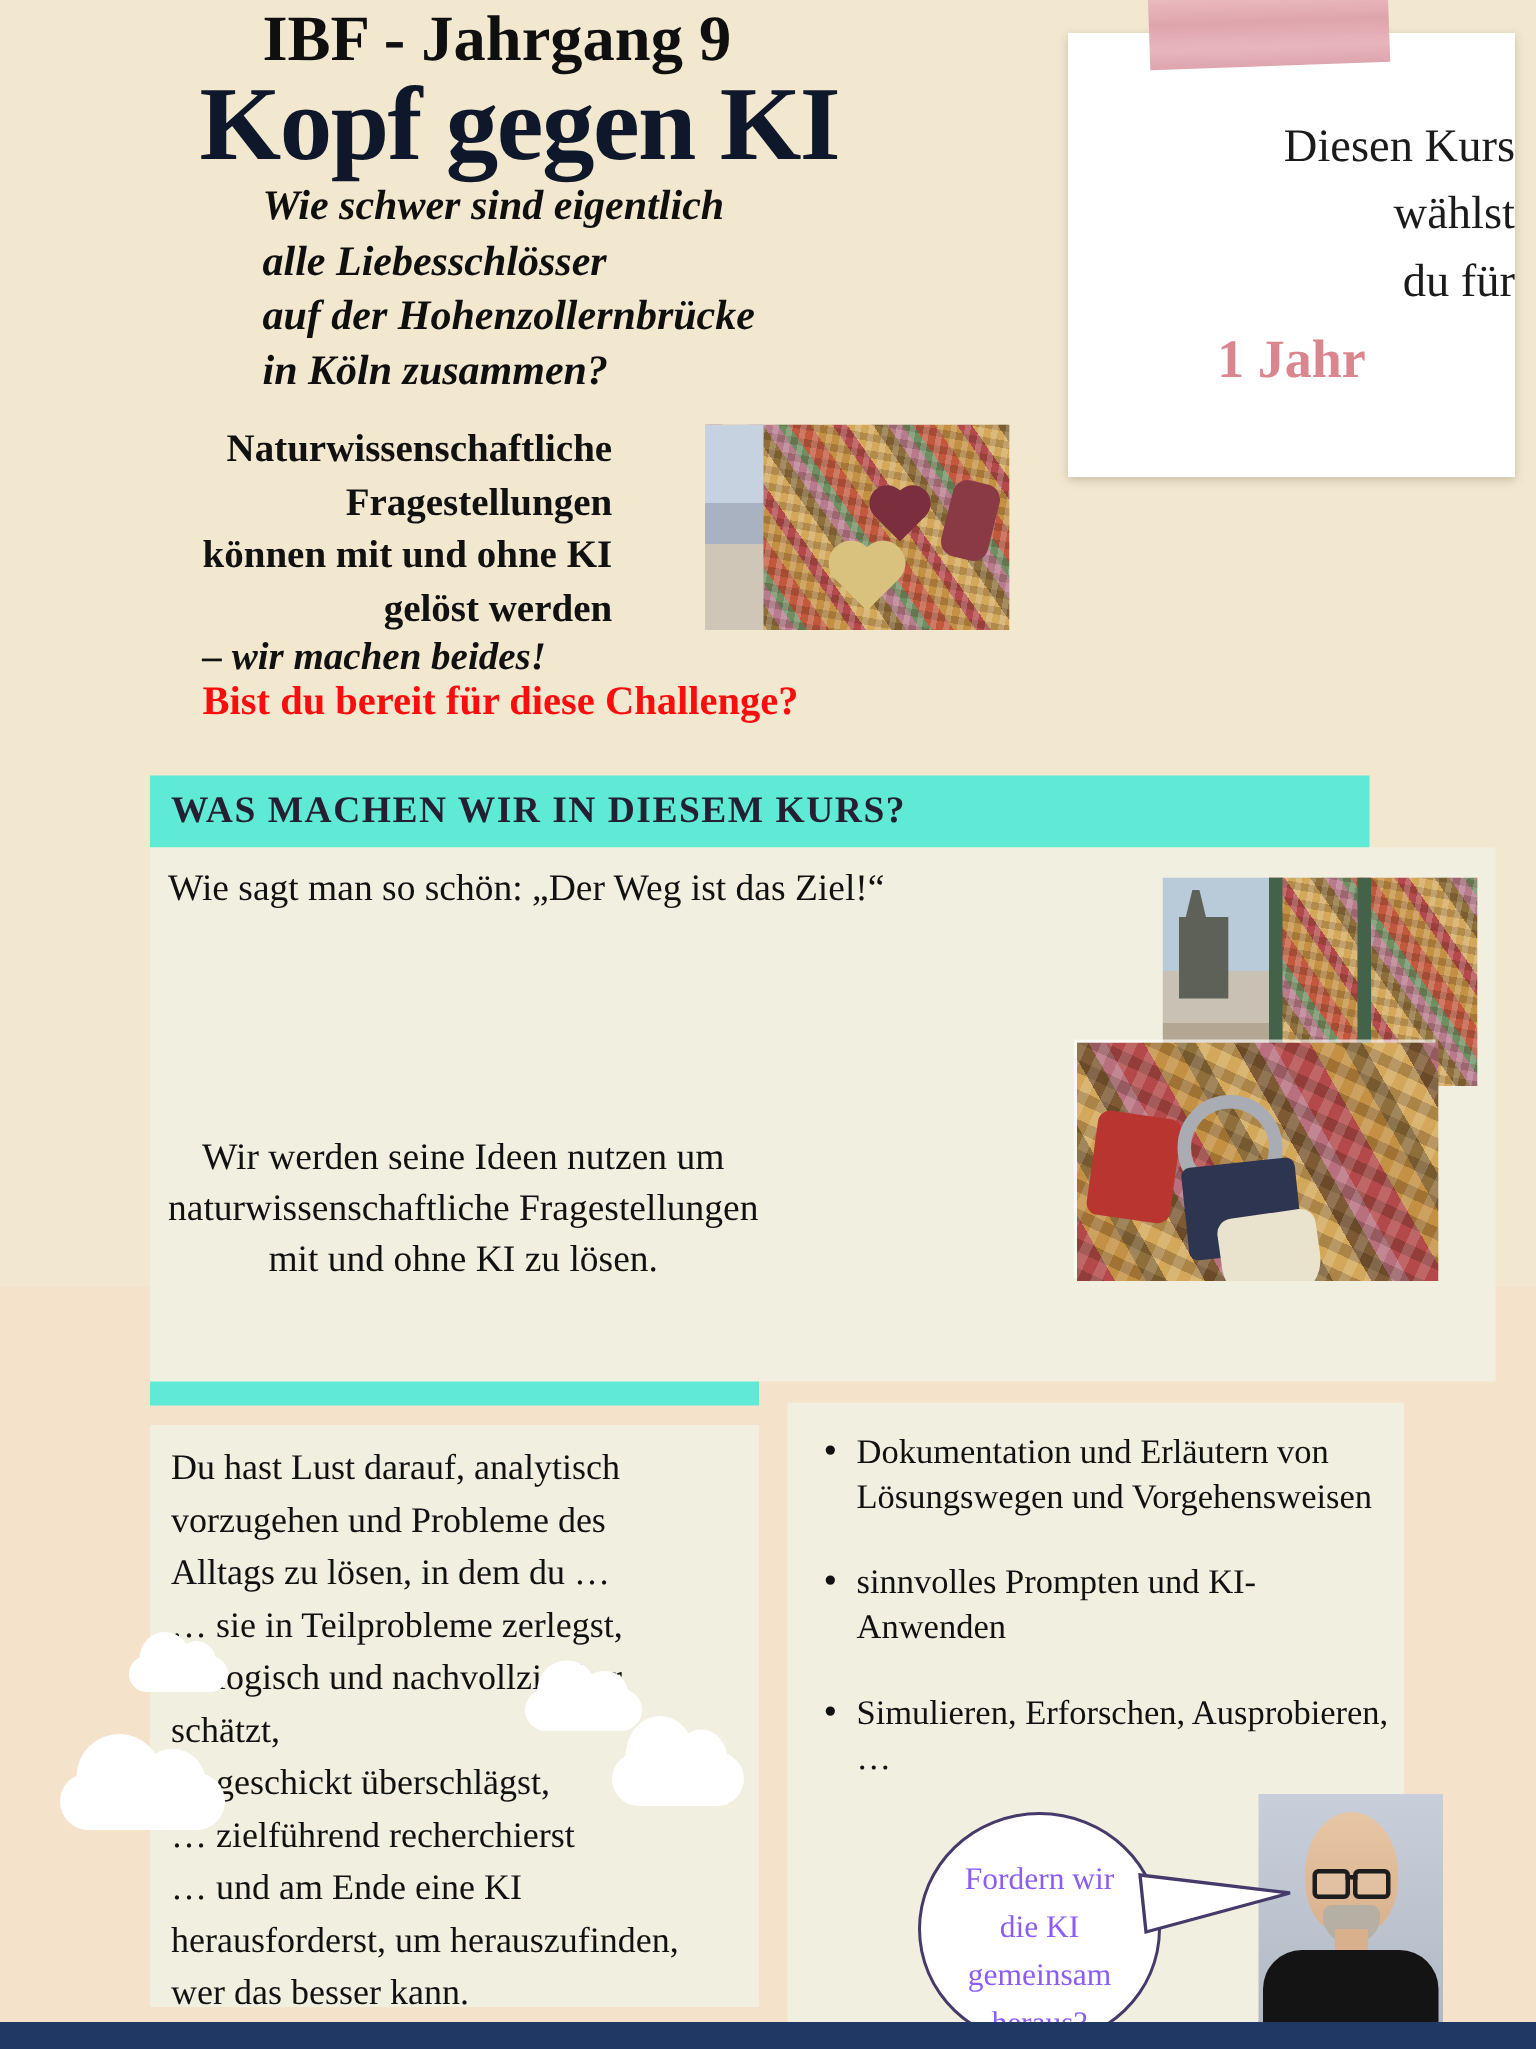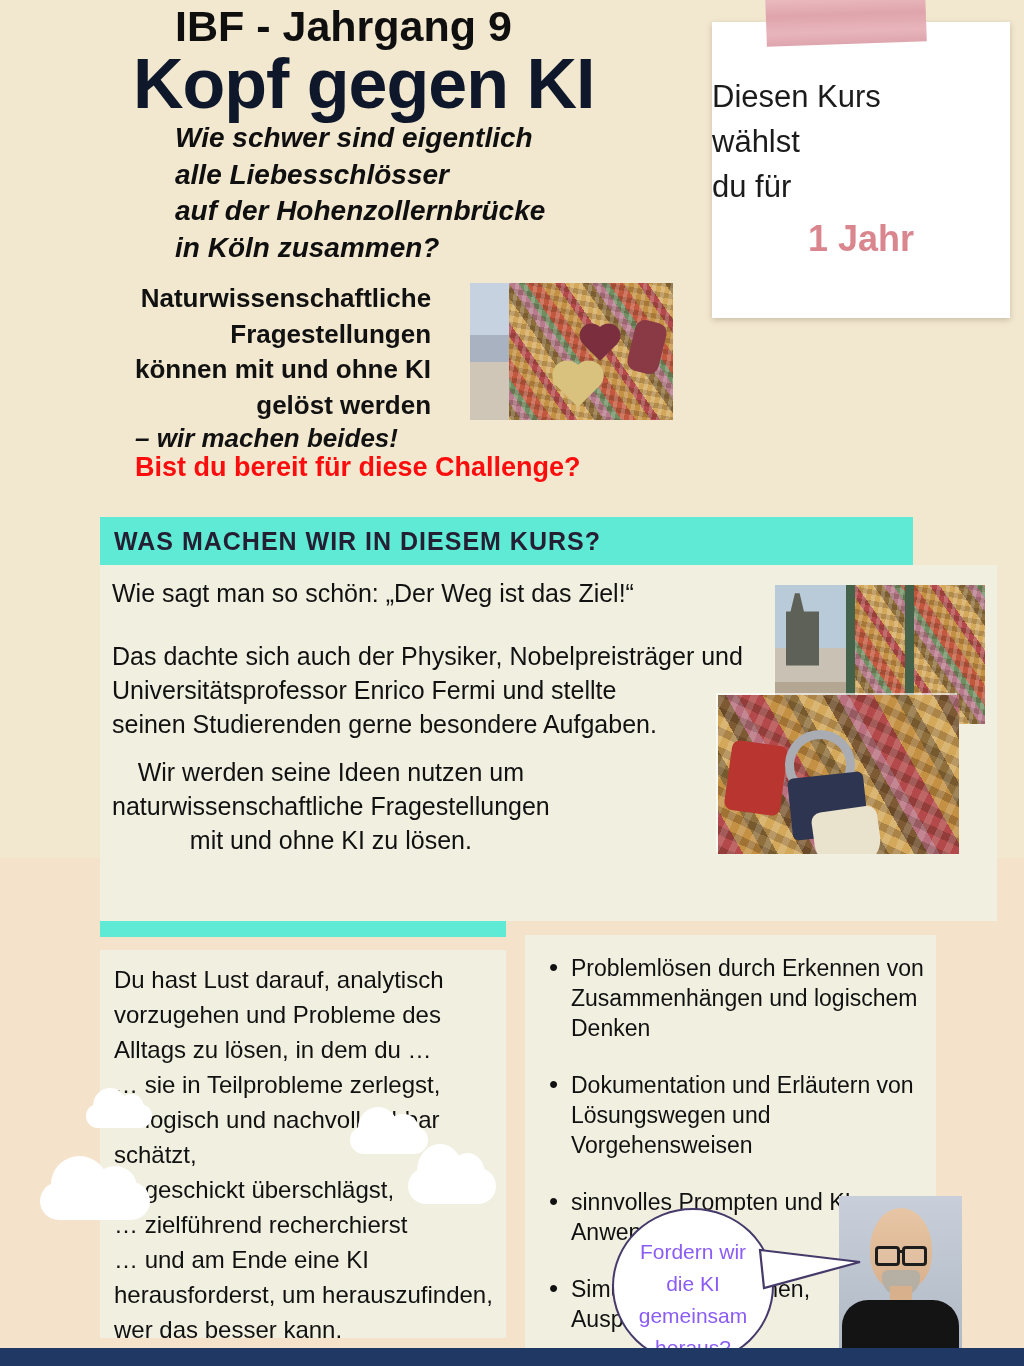--- a/index.html
+++ b/index.html
@@ -1,33 +1,33 @@
 <!DOCTYPE html>
 <html><head>
 <meta charset="utf-8">
 <style>
   html,body{margin:0;padding:0;background:#e8e0d0;}
   #poster{
     position:relative;width:1024px;height:1366px;margin:0 auto;
     background:#f2e8d0;overflow:hidden;
-    font-family:Liberation Sans, sans-serif;color:#111;
+    font-family:Liberation Serif, serif;color:#111;
   }
   #bg-bottom{position:absolute;left:0;top:858px;width:1024px;height:508px;background:#f5e2ca;}
   .abs{position:absolute;}
   .pre{white-space:pre-line;}
 
   
   #kicker{left:175px;top:2px;font-size:43px;font-weight:bold;color:#0f0f0f;letter-spacing:0;}
   #title{left:133px;top:44px;font-size:70px;font-weight:bold;color:#0f172a;letter-spacing:-1px;}
   #question{left:135px;top:120px;font-size:28px;font-weight:bold;font-style:italic;line-height:36.5px;color:#0f0f0f;margin-left:40px;}
 
   
   #card{left:712px;top:22px;width:298px;height:296px;background:#ffffff;
         box-shadow:0 2px 6px rgba(110,90,60,.30);z-index:2;}
-  #card-text{position:absolute;left:0;top:52px;width:100%;text-align:left;
+  #card-text{position:absolute;left:0;top:52px;width:100%;text-align:right;
              font-size:31px;line-height:45px;color:#1b1b1b;}
   #card-highlight{position:absolute;left:0;top:196px;width:100%;text-align:center;
                   font-size:36px;font-weight:bold;color:#d9868f;}
   #tape{left:766px;top:-6px;width:160px;height:50px;z-index:3;transform:rotate(-2deg);
         background:linear-gradient(180deg,#ecbcc2 0%,#dea1aa 40%,#e7b1b8 75%,#dca0a9 100%);
         opacity:.95;}
 
   
   #intro{left:135px;top:281px;font-size:26px;font-weight:bold;line-height:35.5px;text-align:right;}
   #intro-emph{left:135px;top:423px;font-size:26px;font-weight:bold;font-style:italic;}
@@ -161,23 +161,20 @@
     <div class="lockbig" style="right:5%;top:28%;width:32px;height:52px;transform:rotate(14deg);"></div>
   </div>
 
   <div id="challenge" class="abs">Bist du bereit für diese Challenge?</div>
 
   <div id="banner-kurs" class="abs banner">
     <span>WAS MACHEN WIR IN DIESEM KURS?</span>
   </div>
   <div id="panel-kurs" class="abs panel">
     <div id="kurs-p1">Wie sagt man so schön: „Der Weg ist das Ziel!“</div>
-    <div id="kurs-p2" class="pre">Das dachte sich auch der Physiker, Nobelpreisträger und
-Universitätsprofessor Enrico Fermi und stellte
-seinen Studierenden gerne besondere Aufgaben.</div>
     <div id="kurs-p3" class="pre">Wir werden seine Ideen nutzen um
 naturwissenschaftliche Fragestellungen
 mit und ohne KI zu lösen.</div>
   </div>
 
   <div id="photo2" class="abs photo">
     <div class="mosaic"></div>
     <div class="street"></div>
     <div class="cathedral"></div>
     <div class="post" style="left:34%;"></div>
@@ -207,23 +204,20 @@
 … und am Ende eine KI
 herausforderst, um herauszufinden,
 wer das besser kann.</div>
   </div>
 
   <div id="banner-themen" class="abs banner">
     <span>THEMENSCHWERPUNKTE</span>
   </div>
   <div id="panel-themen" class="abs panel">
     <ul id="themen-list">
-      <li>Problemlösen durch Erkennen von
-Zusammenhängen und logischem
-Denken</li>
       <li>Dokumentation und Erläutern von
 Lösungswegen und Vorgehensweisen</li>
       <li>sinnvolles Prompten und KI-Anwenden</li>
       <li>Simulieren, Erforschen, Ausprobieren,
 …</li>
     </ul>
   </div>
 
   <div id="cloud1" class="cloud"></div>
   <div id="cloud2" class="cloud"></div>

